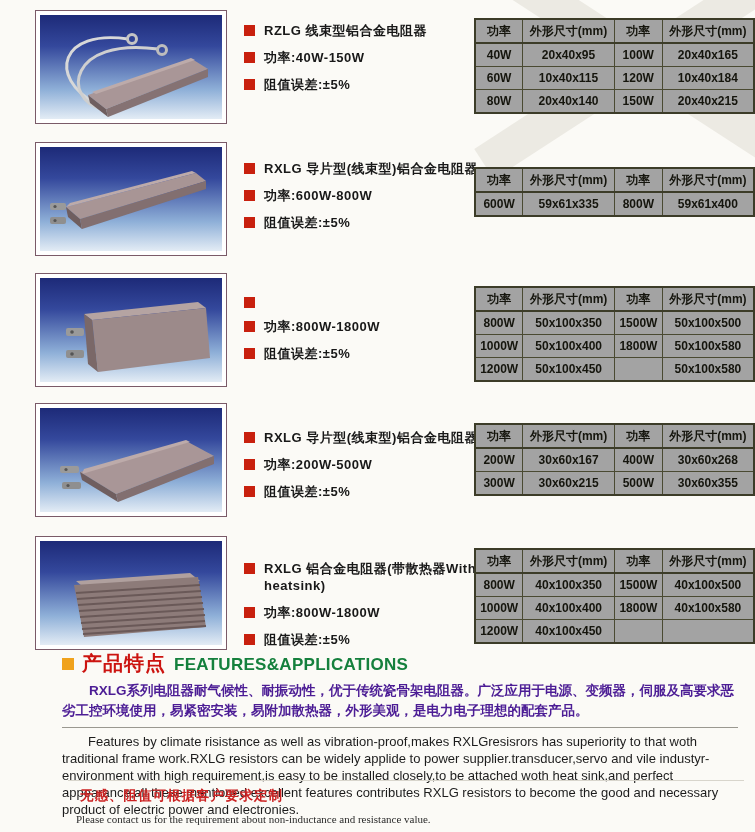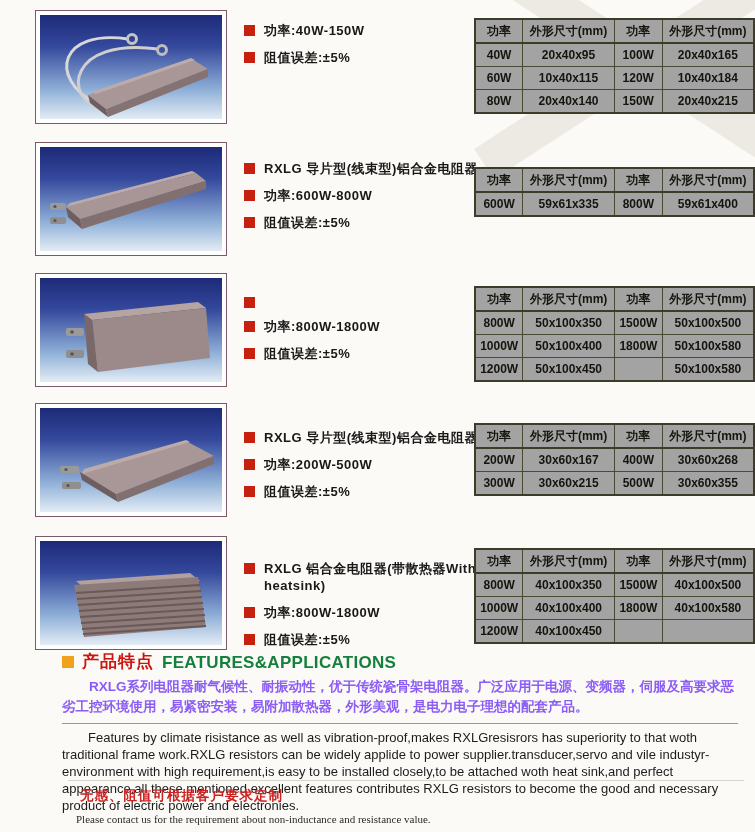--- a/index.html
+++ b/index.html
@@ -37,23 +37,23 @@
     border:1px solid #4a4a32;text-align:center;vertical-align:middle;
     font-size:12px;font-weight:bold;color:#15150d;padding:2px 3px;height:18px;white-space:nowrap;
   }
   table.spec th{border-bottom:2px solid #3c3c28;}
   col.cp{width:48px}col.cd{width:92px}
 
   
   .features{position:absolute;left:62px;top:650px;width:676px;z-index:1;}
   .fhead{display:flex;align-items:center;margin-bottom:4px;}
   .fbullet{width:12px;height:12px;background:#f0a21c;margin-right:8px;}
-  .ftitle-cn{color:#cc1410;font-size:17px;font-weight:bold;letter-spacing:1px;margin-right:8px;}
+  .ftitle-cn{color:#cc1410;font-size:20px;font-weight:bold;letter-spacing:1px;margin-right:8px;}
   .ftitle-en{color:#15803d;font-size:17px;font-weight:bold;letter-spacing:.3px;padding-top:3px;}
-  .fpara-cn{font-size:13.5px;font-weight:bold;color:#8b5cf6;line-height:20px;text-indent:2em;margin:2px 0 6px 0;}
+  .fpara-cn{font-size:13.5px;font-weight:bold;color:#4c1d95;line-height:20px;text-indent:2em;margin:2px 0 6px 0;}
   .fdivider{border:none;border-top:1px solid #9a9890;margin:4px 0 5px 0;}
   .fpara-en{font-size:13px;color:#1c1c1c;line-height:17px;text-indent:2em;margin:0;}
 
   .note{position:absolute;left:68px;top:780px;width:676px;z-index:1;}
   .ndivider{border:none;border-top:1px solid #d8d5cc;margin:0 0 6px 0;}
   .note-cn{color:#cc2222;font-size:13.5px;font-weight:bold;letter-spacing:1px;margin:0 0 4px 12px;}
   .note-en{color:#2a2a2a;font-size:11px;margin:8px;font-family:Liberation Serif, serif;}
 </style>
 </head>
 <body>
@@ -72,20 +72,24 @@
         <path d="M62,94 C22,84 28,22 118,34" fill="none" stroke="#cfcfcf" stroke-width="3"></path>
         <circle cx="122" cy="35" r="4.5" fill="none" stroke="#bdbdbd" stroke-width="3"></circle>
         <polygon points="48,80 152,44 168,54 66,94" fill="#a99697"></polygon>
         <polygon points="66,94 168,54 168,62 68,102" fill="#857273"></polygon>
         <polygon points="48,80 66,94 68,102 50,88" fill="#6f5e5f"></polygon>
         <polygon points="52,77 151,43 155,45 56,79" fill="#bdabaa"></polygon>
       </svg>
     </div>
   </div>
   <ul class="desc">
+    <li>
+        <span class="bullet"></span>
+        <span class="dtext">RZLG 线束型铝合金电阻器</span>
+      </li>
     <li>
         <span class="bullet"></span>
         <span class="dtext">功率:40W-150W</span>
       </li>
     <li>
         <span class="bullet"></span>
         <span class="dtext">阻值误差:±5%</span>
       </li>
   </ul>
   <div class="tablewrap">

